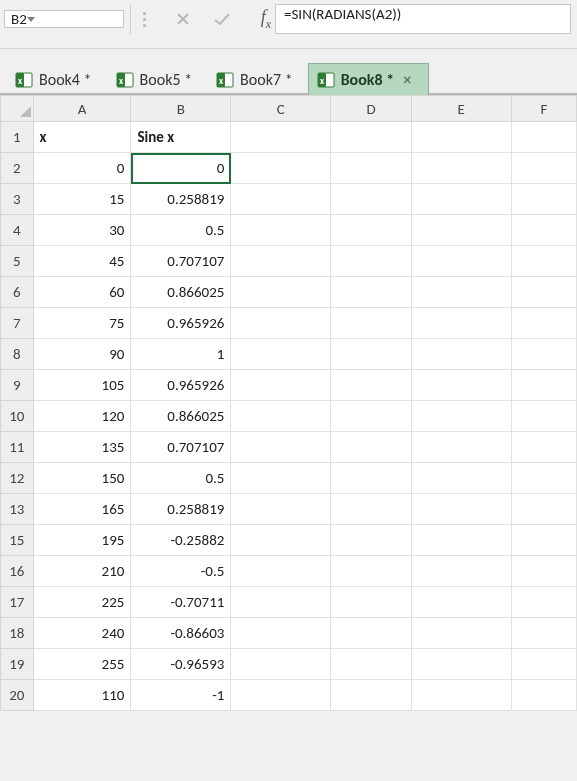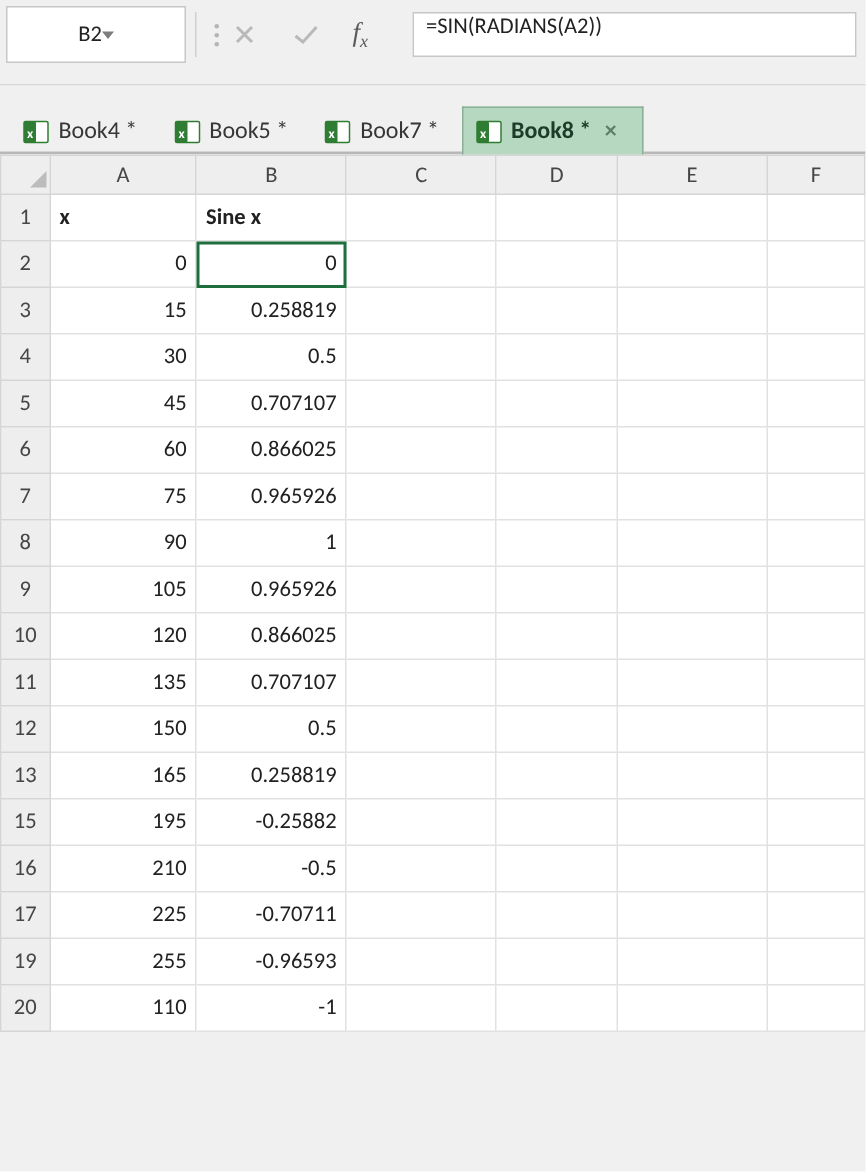--- a/index.html
+++ b/index.html
@@ -17,44 +17,44 @@
     .formula-row {
       display: flex;
       align-items: center;
       gap: 4px;
       padding: 4px 6px 14px 4px;
       background: #f0f0f0;
       border-bottom: 1px solid #d7d7d7;
     }
     .name-box {
       width: 120px;
-      height: 38px;
+      height: 18px;
       background: #ffffff;
       border: 1px solid #c7c7c7;
       display: flex;
       align-items: center;
-      justify-content: center;
+      justify-content: flex-start;
       padding: 0 6px;
     }
     .name-box-text { font-size: 15px; color: #222; }
     .name-box-chev {
       width: 0; height: 0;
       border-left: 4px solid transparent;
       border-right: 4px solid transparent;
       border-top: 5px solid #7d7d7d;
     }
     .fbar-divider { width:1px; height:30px; background:#cfcfcf; margin:0 2px; }
     .fbar-kebab {
       display:flex; flex-direction:column; gap:3px; align-items:center;
       width:14px; height:30px; justify-content:center;
     }
     .fbar-kebab span{ width:3px; height:3px; border-radius:50%; background:#b5b5b5; }
     .fbar-btn {
       width: 36px; height: 30px;
-      display:flex; align-items:center; justify-content:flex-start;
+      display:flex; align-items:center; justify-content:flex-end;
       color:#b9b9b9;
     }
     .fbar-fx { font-style: italic; font-family: "Times New Roman", serif; font-size: 18px; color:#5a5a5a; }
     .fbar-fx sub{ font-size:12px; }
     .formula-input {
       flex:1;
       height:30px;
       background:#ffffff;
       border:1px solid #c7c7c7;
       padding:0 8px;
@@ -393,20 +393,29 @@
       <tr>
         <th class="rowhdr">17</th>
         <td class="num">225</td>
         <td class="num">-0.70711</td>
         <td></td>
         <td></td>
         <td></td>
         <td></td>
       </tr>
       <tr>
+        <th class="rowhdr">18</th>
+        <td class="num">240</td>
+        <td class="num">-0.86603</td>
+        <td></td>
+        <td></td>
+        <td></td>
+        <td></td>
+      </tr>
+      <tr>
         <th class="rowhdr">19</th>
         <td class="num">255</td>
         <td class="num">-0.96593</td>
         <td></td>
         <td></td>
         <td></td>
         <td></td>
       </tr>
       <tr>
         <th class="rowhdr">20</th>

